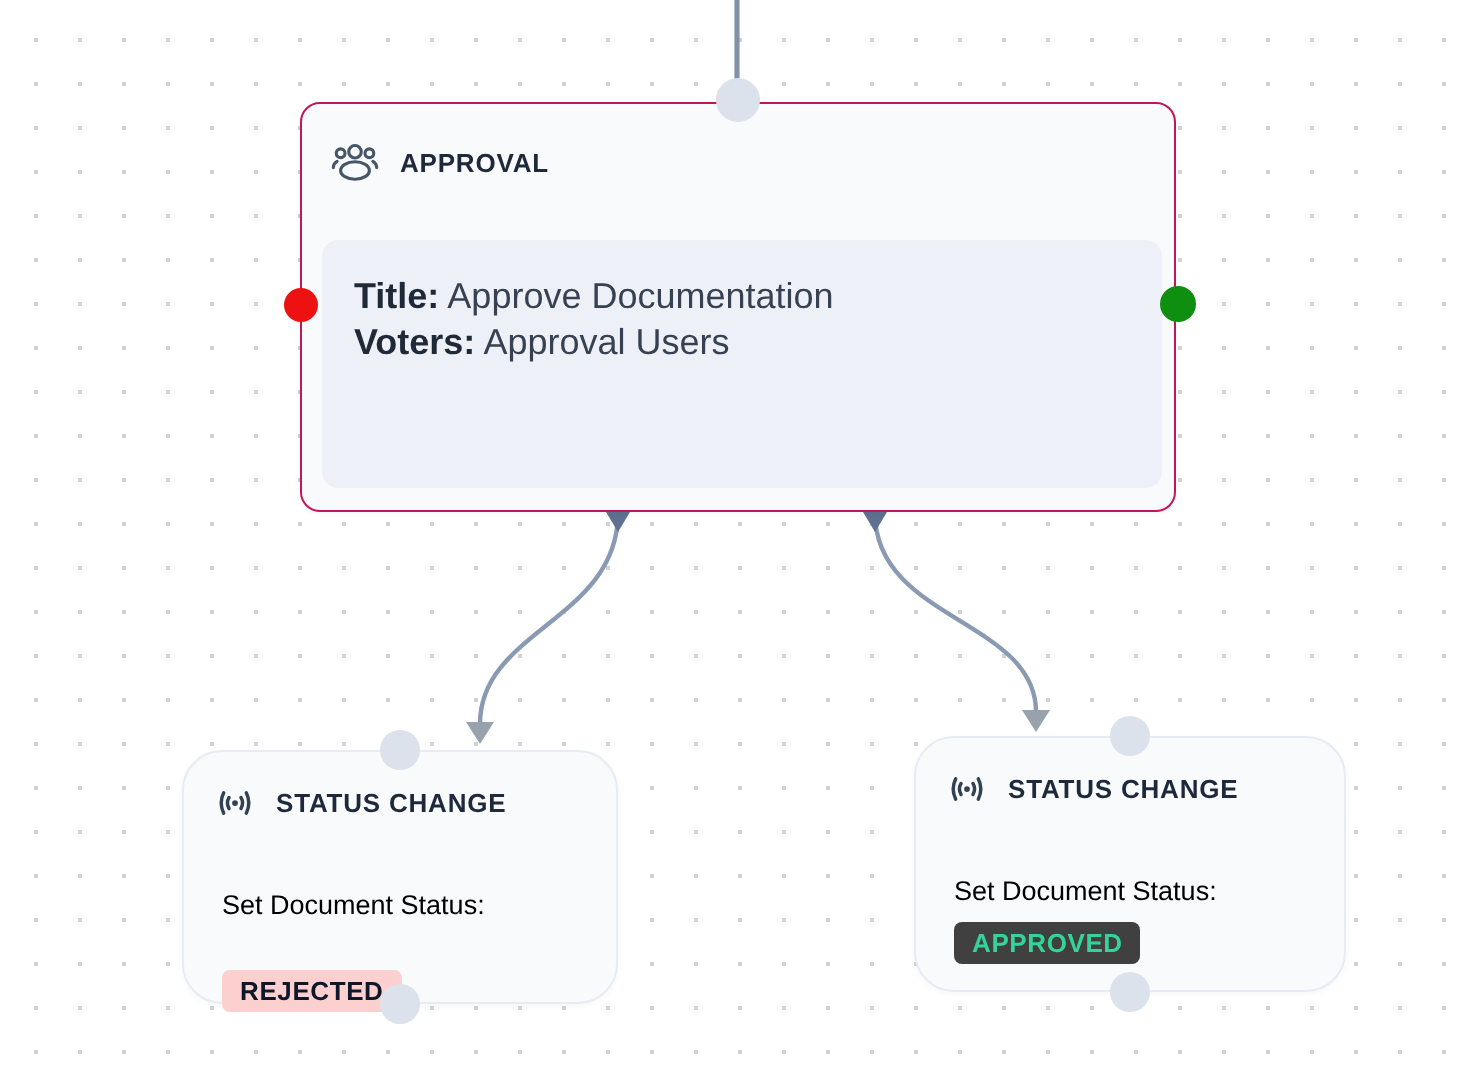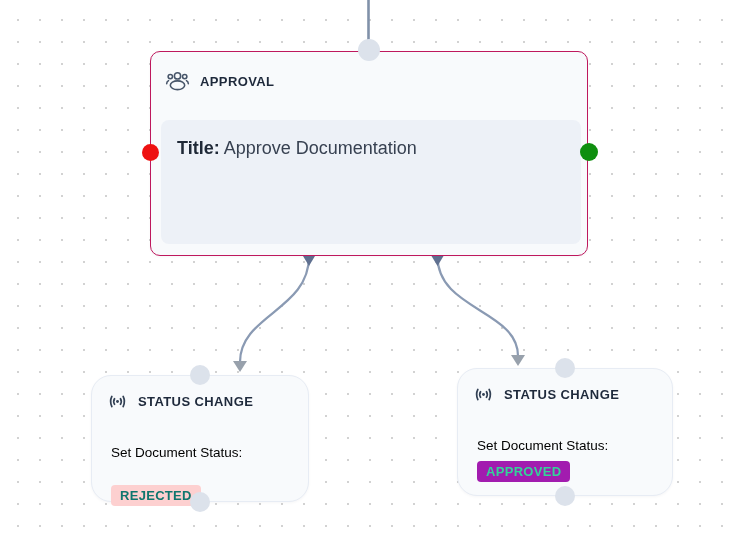--- a/index.html
+++ b/index.html
@@ -48,22 +48,22 @@
   #status-node-rejected { left: 91px;  top: 375px; width: 218px; height: 127px; }
   #status-node-approved { left: 457px; top: 368px; width: 216px; height: 128px; }
   .sc-header { display: flex; align-items: center; gap: 9px; padding: 14px 14px 0 14px; }
   .sc-body { padding: 0 19px; margin-top: 31px; }
   .sc-label { font-size: 13.5px; color: #000000; line-height: 17px; }
   .badge {
     display: inline-block; margin-top: 7px;
     font-size: 13px; font-weight: 700; letter-spacing: 0.3px;
     padding: 3px 9px; border-radius: 4px;
   }
-  .badge-rejected { background: #fdd0d0; color: #0f766e; margin-top: 24px; }
-  .badge-approved { background: #a21caf; color: #34d399; }
+  .badge-rejected { background: #fdd0d0; color: #0f172a; margin-top: 24px; }
+  .badge-approved { background: #404040; color: #34d399; }
   .handle {
     position: absolute; border-radius: 50%; z-index: 3;
   }
   .handle-neutral { background: #dce2eb; }
   #approval-top-handle   { left: 358px; top: 39px;  width: 22px; height: 22px; }
   #approval-red-handle   { left: 142px; top: 144px; width: 17px; height: 17px; background: #ee1111; }
   #approval-green-handle { left: 580px; top: 143px; width: 18px; height: 18px; background: #0f8f0f; }
   #rejected-top-handle    { left: 190px; top: 365px; width: 20px; height: 20px; }
   #rejected-bottom-handle { left: 190px; top: 492px; width: 20px; height: 20px; }
   #approved-top-handle    { left: 555px; top: 358px; width: 20px; height: 20px; }
@@ -94,20 +94,21 @@
         <circle cx="12" cy="6.6" r="3"></circle>
         <ellipse cx="12" cy="15.6" rx="6.9" ry="4.2"></ellipse>
         <path d="M 3.4 11.2 C 2.2 11.9 1.6 13 1.6 14.2" stroke-linecap="round"></path>
         <path d="M 20.6 11.2 C 21.8 11.9 22.4 13 22.4 14.2" stroke-linecap="round"></path>
       </svg>
     </span>
     <span class="node-title">APPROVAL</span>
   </div>
   <div id="approval-details">
     <div class="field-line"><span class="field-label">Title:</span><span> Approve Documentation</span></div>
+    <div class="field-line"><span class="field-label">Voters:</span><span> Approval Users</span></div>
   </div>
 </div>
 
 <div class="node sc-node" id="status-node-rejected">
   <div class="sc-header">
     <span class="icon">
       <svg width="23" height="23" viewBox="0 0 24 24" fill="none" stroke="#334155" stroke-width="1.8" stroke-linecap="round">
         <circle cx="12" cy="12" r="1.5" fill="#334155" stroke="none"></circle>
         <path d="M 8.9 9.1 Q 7.2 12 8.9 14.9"></path>
         <path d="M 6.1 6.7 Q 3.5 12 6.1 17.3"></path>

